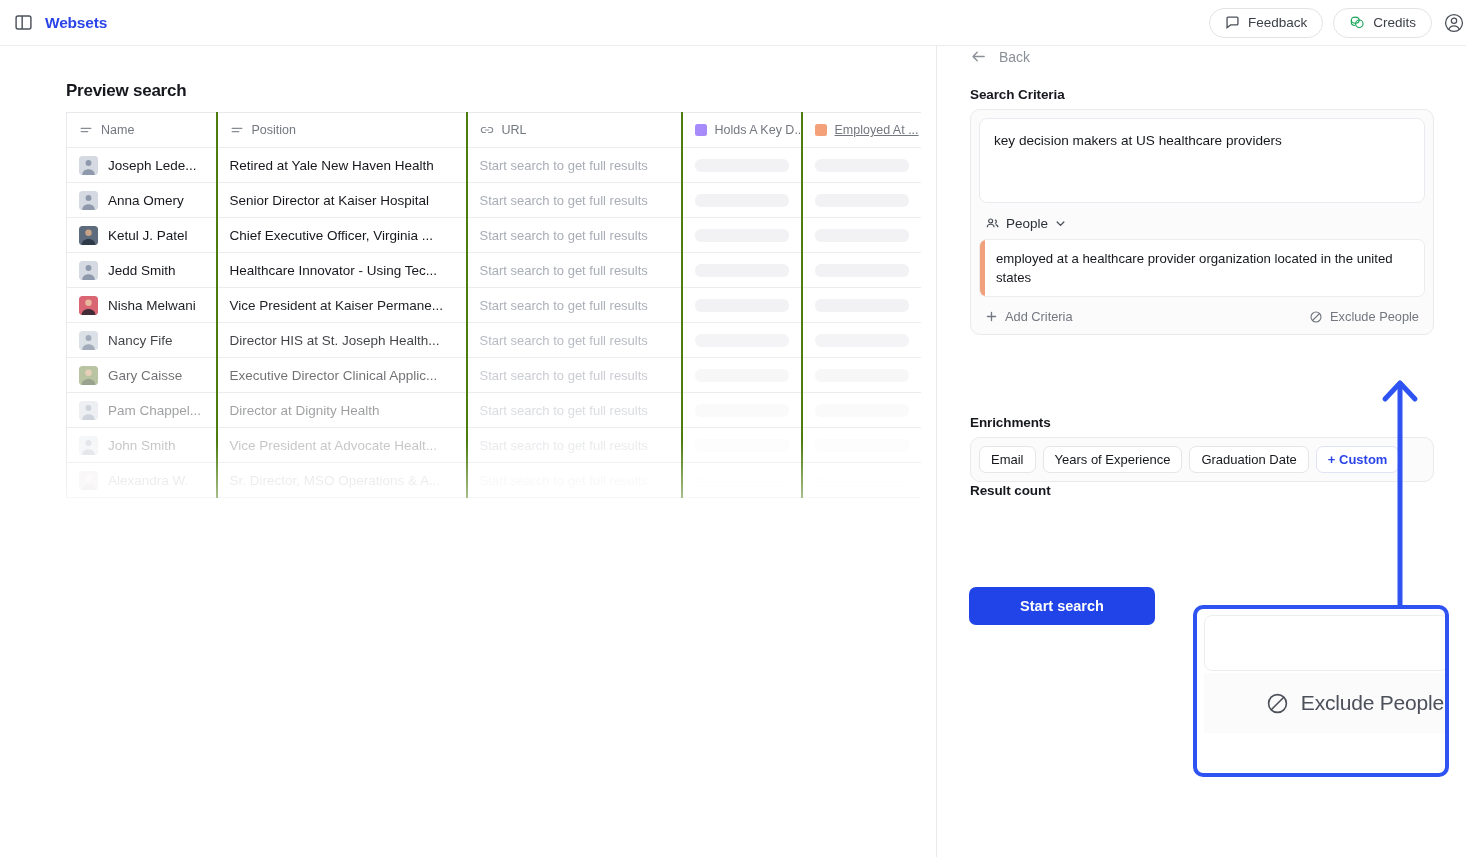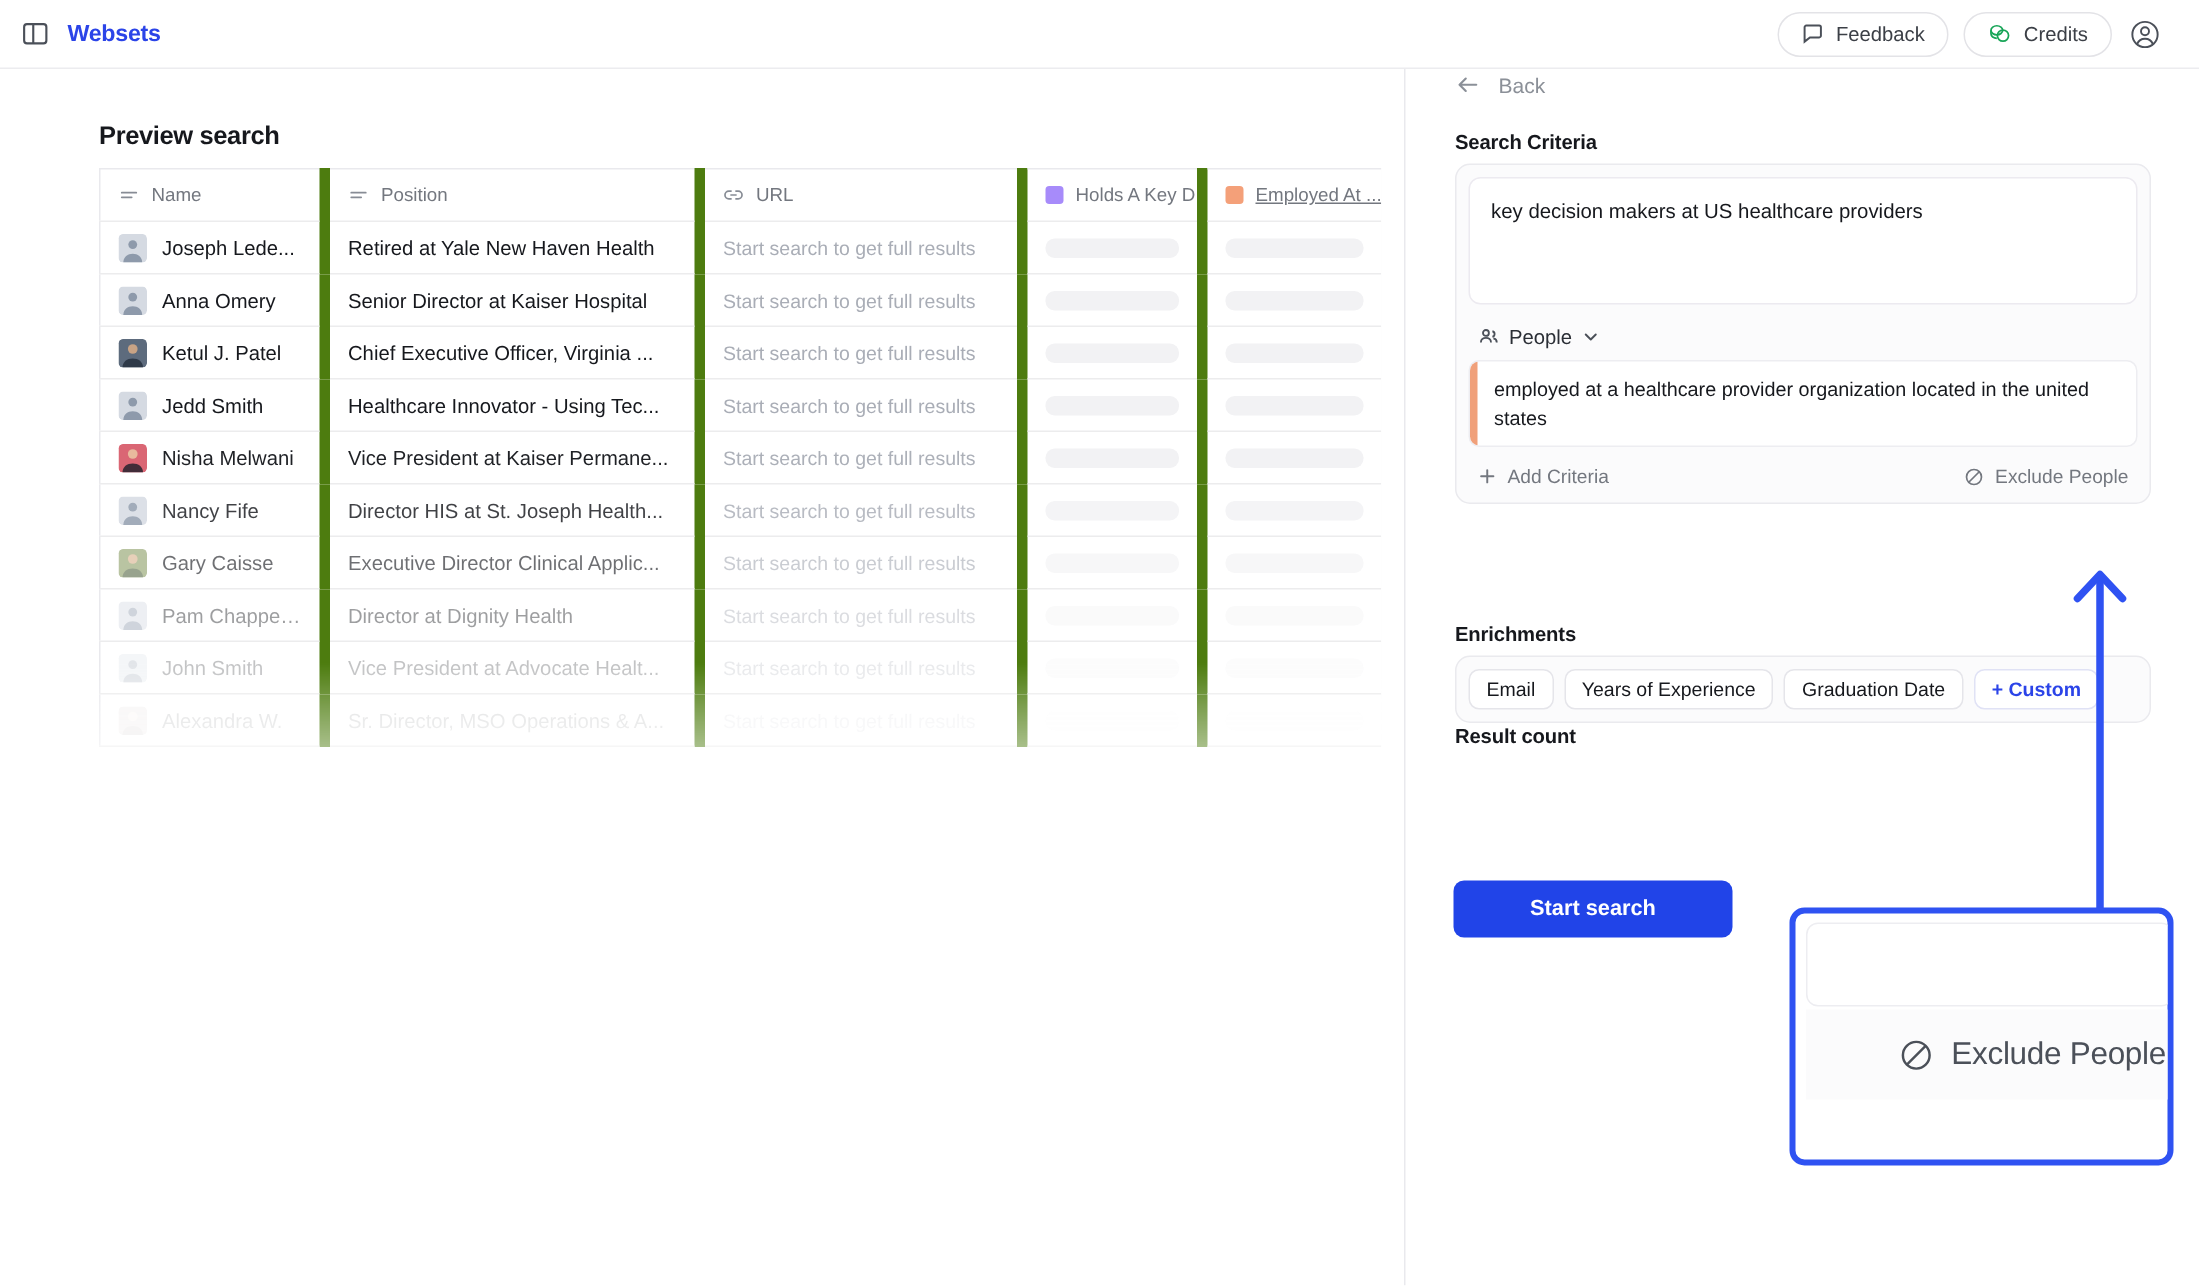--- a/index.html
+++ b/index.html
@@ -18,21 +18,21 @@
     display: flex; align-items: center;
     border-bottom: 1px solid #ececef;
     background: #fff;
   }
   .topbar-left { display: flex; align-items: center; gap: 12px; padding-left: 14px; }
   .panel-icon { width: 19px; height: 19px; display: block; }
   .brand {
     color: #2b44e8; font-size: 15.5px; font-weight: 700; letter-spacing: -0.2px;
   }
   .topbar-right {
-    margin-left: auto; display: flex; align-items: center; gap: 10px; padding-right: 24px;
+    margin-left: auto; display: flex; align-items: center; gap: 10px; padding-right: 0;
   }
   .pill {
     display: flex; align-items: center; gap: 8px;
     height: 30px; padding: 0 15px;
     border: 1px solid #e3e3e7; border-radius: 999px;
     background: #fff; color: #3b3f46; font-size: 13.5px; font-weight: 500;
     cursor: pointer; white-space: nowrap;
   }
   .avatar-btn {
     width: 24px; height: 24px; border-radius: 50%;
@@ -54,21 +54,21 @@
     position: absolute; left: 66px; top: 66px; width: 855px; height: 430px;
     overflow: hidden;
     -webkit-mask-image: linear-gradient(to bottom, #000 0px, #000 330px, rgba(0,0,0,0.45) 390px, rgba(0,0,0,0) 428px);
     mask-image: linear-gradient(to bottom, #000 0px, #000 330px, rgba(0,0,0,0.45) 390px, rgba(0,0,0,0) 428px);
   }
   table.preview {
     border-collapse: collapse; width: 855px; table-layout: fixed;
     border: 1px solid #e9e9ed; border-bottom: none;
   }
   table.preview th, table.preview td {
-    border-right: 7px solid #4d7c0f;
+    border-right: 2px solid #4d7c0f;
     border-bottom: 1px solid #ececed;
     padding: 0 12px;
     height: 35px;
     text-align: left;
     font-weight: 400;
     overflow: hidden; white-space: nowrap; text-overflow: ellipsis;
   }
   table.preview th:last-child, table.preview td:last-child { border-right: none; }
   table.preview th {
     font-size: 12.5px; color: #73777f; font-weight: 500;

